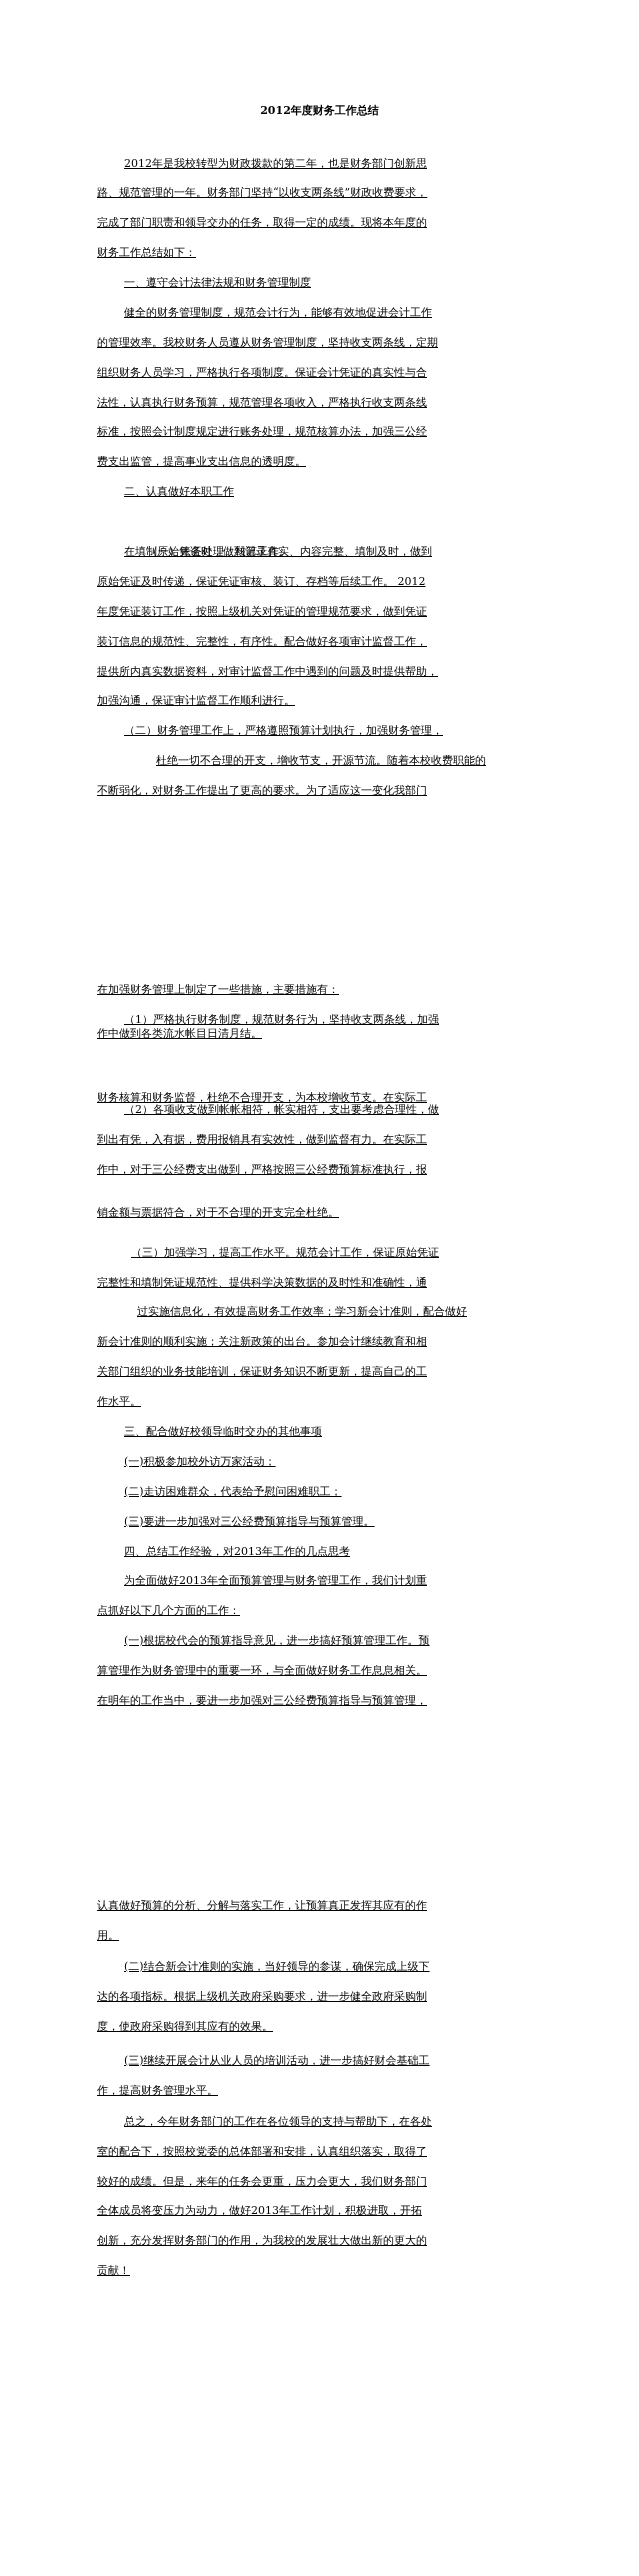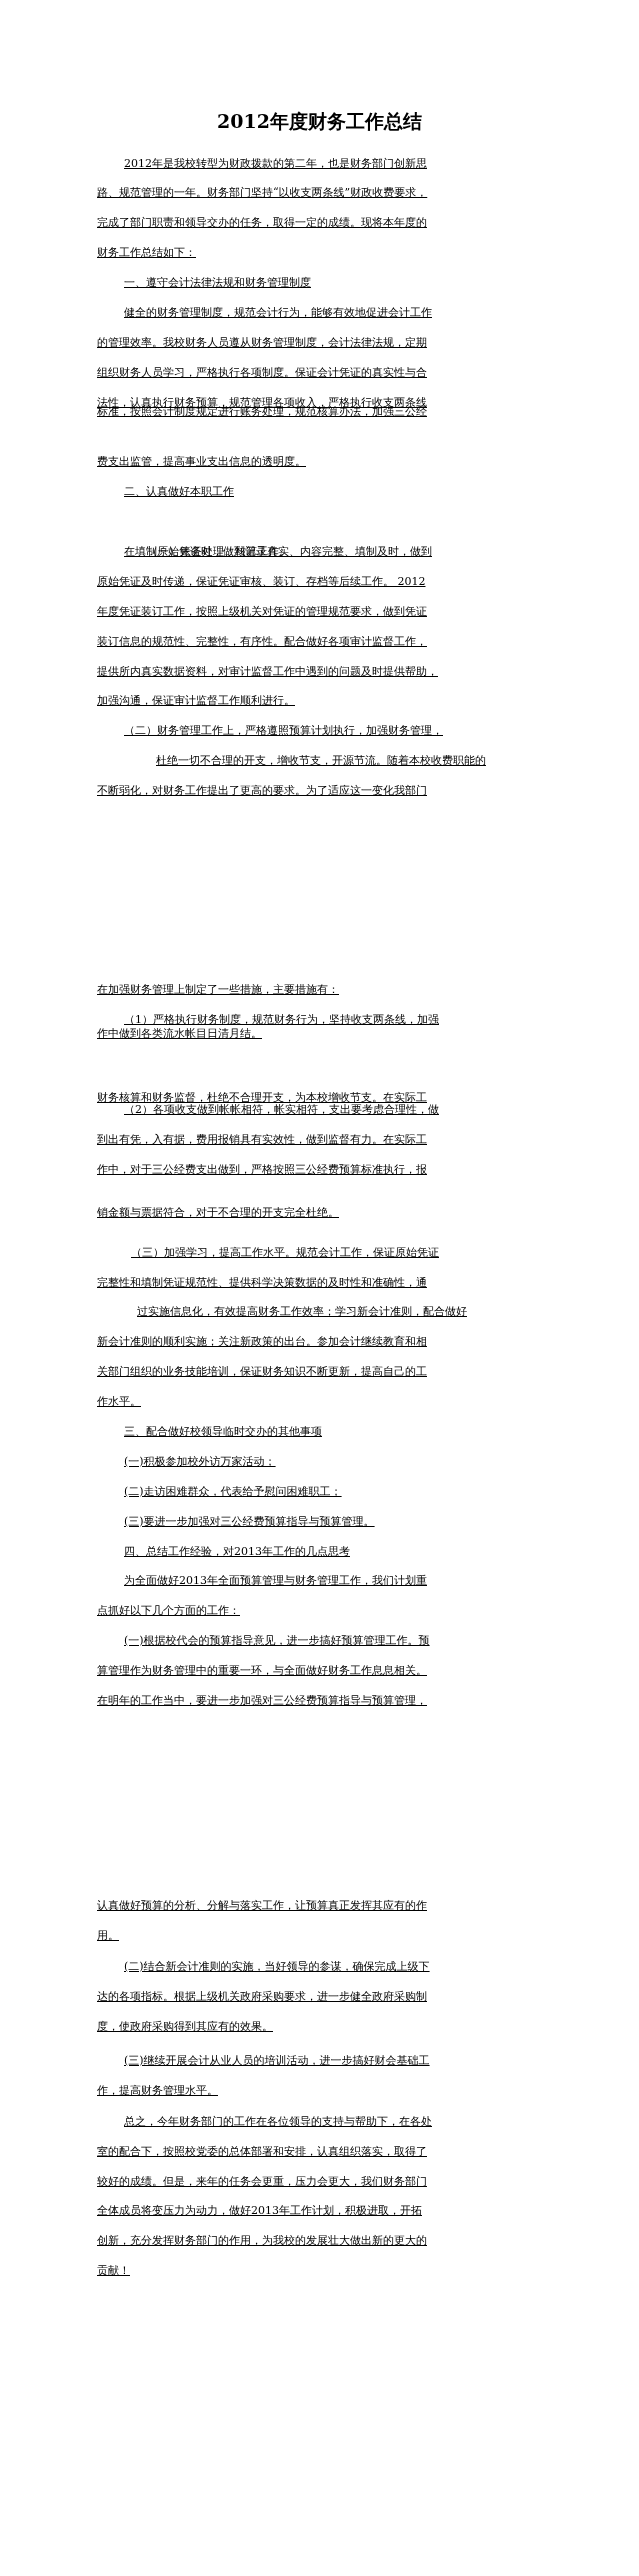--- a/index.html
+++ b/index.html
@@ -1,39 +1,39 @@
 <!DOCTYPE html>
 <html style="font-size:8.2px"><head>
 <meta charset="utf-8">
 <style>
   html, body { margin:0; padding:0; background:#ffffff; }
   body { width:639px; height:2711px; position:relative; overflow:hidden;
          font-family:"DejaVu Serif","Liberation Serif",serif; color:#000; }
   .title { position:absolute; left:0; width:639px; top:96px; text-align:center;
-           font-size:19px; font-weight:bold; font-family:"DejaVu Serif","Liberation Serif",serif; }
+           font-size:11px; font-weight:bold; font-family:"DejaVu Serif","Liberation Serif",serif; }
   .ln { position:absolute; left:97px; width:448px; font-size:11px; line-height:17.5px;
         white-space:nowrap; letter-spacing:0px;text-decoration:underline; }
   .ind2 { left:124px; }
   .ind3 { left:131px; }
 </style>
 </head>
 <body>
 
 <h1 class="title">2012年度财务工作总结</h1>
 <div id="body-lines">
     <div class="ln ind2" style="top: 155px;">2012年是我校转型为财政拨款的第二年，也是财务部门创新思</div>
     <div class="ln" style="top: 184px;">路、规范管理的一年。财务部门坚持“以收支两条线”财政收费要求，</div>
     <div class="ln" style="top: 214px;">完成了部门职责和领导交办的任务，取得一定的成绩。现将本年度的</div>
     <div class="ln" style="top: 244px;">财务工作总结如下：</div>
     <div class="ln ind2" style="top: 274px;">一、遵守会计法律法规和财务管理制度</div>
     <div class="ln ind2" style="top: 304px;">健全的财务管理制度，规范会计行为，能够有效地促进会计工作</div>
-    <div class="ln" style="top: 334px;">的管理效率。我校财务人员遵从财务管理制度，会计法律法规，定期</div>
+    <div class="ln" style="top: 334px;">的管理效率。我校财务人员遵从财务管理制度，坚持收支两条线，定期</div>
     <div class="ln" style="top: 364px;">组织财务人员学习，严格执行各项制度。保证会计凭证的真实性与合</div>
     <div class="ln" style="top: 394px;">法性，认真执行财务预算，规范管理各项收入，严格执行收支两条线</div>
-    <div class="ln" style="top: 403px;">标准，按照会计制度规定进行账务处理，规范核算办法，加强三公经</div>
+    <div class="ln" style="top: 423px;">标准，按照会计制度规定进行账务处理，规范核算办法，加强三公经</div>
     <div class="ln" style="top: 453px;">费支出监管，提高事业支出信息的透明度。</div>
     <div class="ln ind2" style="top: 483px;">二、认真做好本职工作</div>
     <div class="ln ind3" style="top: 543px; margin-left: 16px;">（一）账务处理、核算工作。</div>
     <div class="ln ind2" style="top: 543px;">在填制原始凭证时，做到记录真实、内容完整、填制及时，做到</div>
     <div class="ln" style="top: 573px;">原始凭证及时传递，保证凭证审核、装订、存档等后续工作。 2012</div>
     <div class="ln" style="top: 603px;">年度凭证装订工作，按照上级机关对凭证的管理规范要求，做到凭证</div>
     <div class="ln" style="top: 633px;">装订信息的规范性、完整性，有序性。配合做好各项审计监督工作，</div>
     <div class="ln" style="top: 663px;">提供所内真实数据资料，对审计监督工作中遇到的问题及时提供帮助，</div>
     <div class="ln" style="top: 692px;">加强沟通，保证审计监督工作顺利进行。</div>
     <div class="ln ind2" style="top: 722px;">（二）财务管理工作上，严格遵照预算计划执行，加强财务管理，</div>

